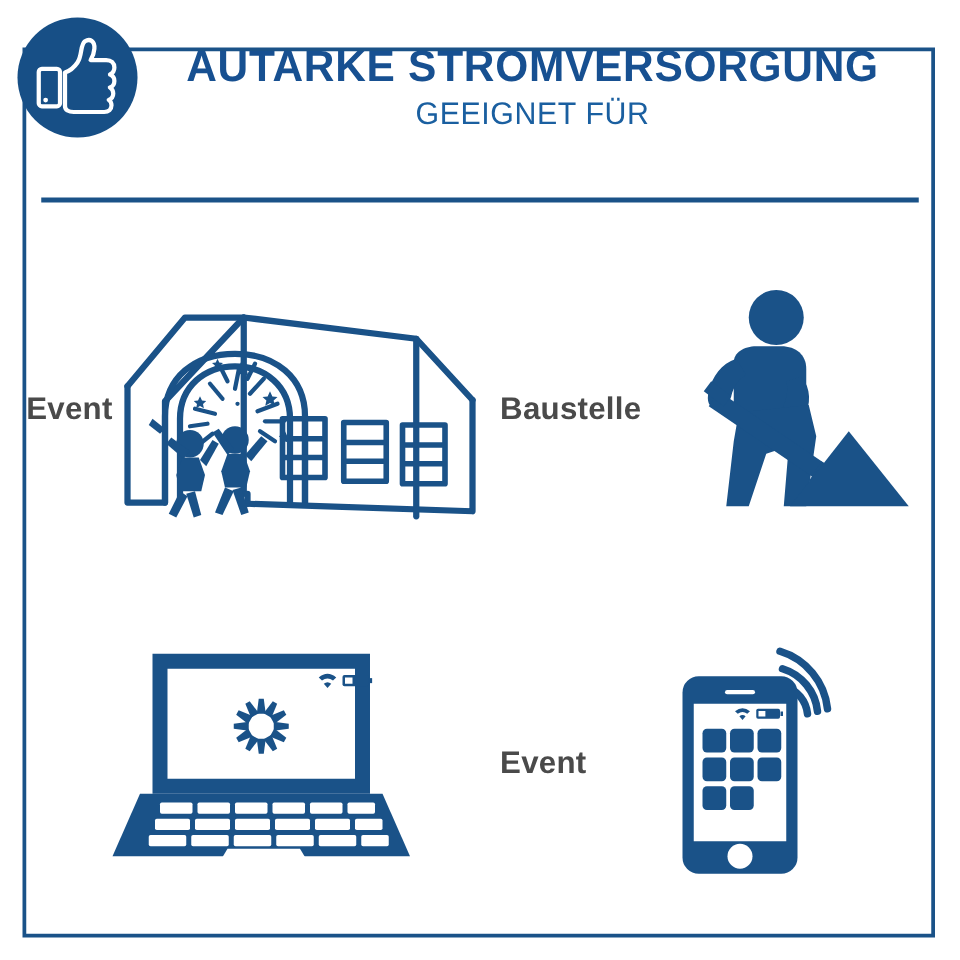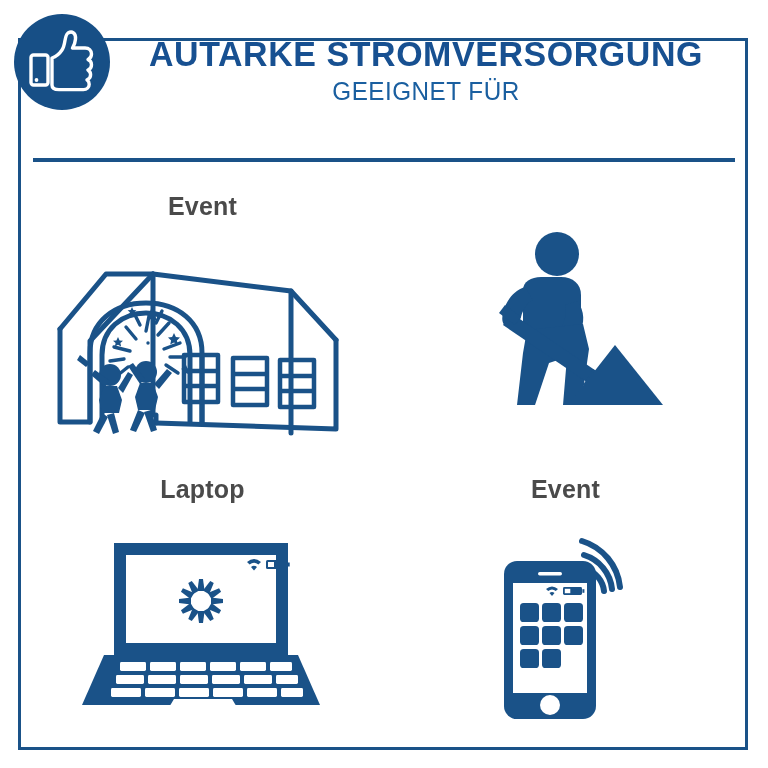--- a/index.html
+++ b/index.html
@@ -86,21 +86,21 @@
     top: 180px;
     width: 726px;
     height: 566px;
     display: grid;
     grid-template-columns: 1fr 1fr;
     grid-template-rows: 1fr 1fr;
     z-index: 3;
   }
   .cell {
     display: flex;
-    flex-direction: column;
+    flex-direction: row;
     align-items: center;
   }
   .cell-label {
     color: #4a4a4a;
     font-size: 25px;
     font-weight: bold;
     letter-spacing: 0.2px;
     margin-top: 12px;
   }
   .cell-art {
@@ -223,20 +223,21 @@
           <path d="M92 137 l-12 -18 5 -3 12 16 z"></path>
           <path d="M106 137 l13 -15 5 4 -13 16 z"></path>
           <path d="M90 163 l-8 20 6 2 9 -19 z"></path>
           <path d="M103 163 l6 20 -6 2 -7 -20 z"></path>
         </g>
       </svg>
     </div>
   </div>
 
   <div class="cell cell-baustelle">
+    <div class="cell-label">Baustelle</div>
     <div class="cell-art">
       <svg width="210" height="190" viewBox="0 0 210 190">
         <g fill="#1a5288" stroke="none">
 
           <circle cx="92" cy="27" r="22"></circle>
 
           <path d="M58 63 C58 55 66 50 76 50 L96 50 C108 50 116 57 116 68
                    L116 108 L70 118 L58 100 Z"></path>
 
           <path d="M60 60 C48 64 41 74 38 86 C36 94 38 99 44 100
@@ -254,21 +255,20 @@
 
           <path d="M128 142 L156 160 L140 174 L118 158 Z"></path>
 
           <path d="M103 178 L150 118 L198 178 Z"></path>
         </g>
       </svg>
     </div>
   </div>
 
   <div class="cell cell-laptop">
-    <div class="cell-label">Laptop</div>
     <div class="cell-art">
       <svg width="250" height="180" viewBox="0 0 250 180">
 
         <path d="M38 8 h174 v112 h-174 z" fill="#1a5288"></path>
         <path d="M50 20 h150 v88 h-150 z" fill="#ffffff"></path>
 
         <g fill="#1a5288">
           <path d="M171 27 q7 -6 14 0 l-2.6 2.4 q-4.4 -3.4 -8.8 0 z"></path>
           <path d="M175 32 q3 -2.6 6 0 l-3 3.4 z"></path>
         </g>

